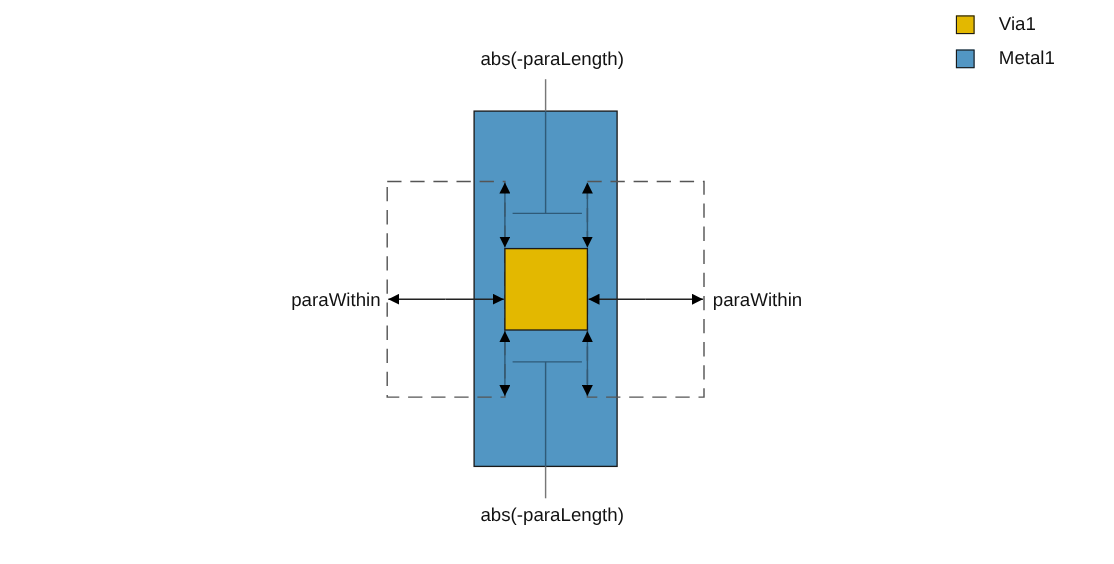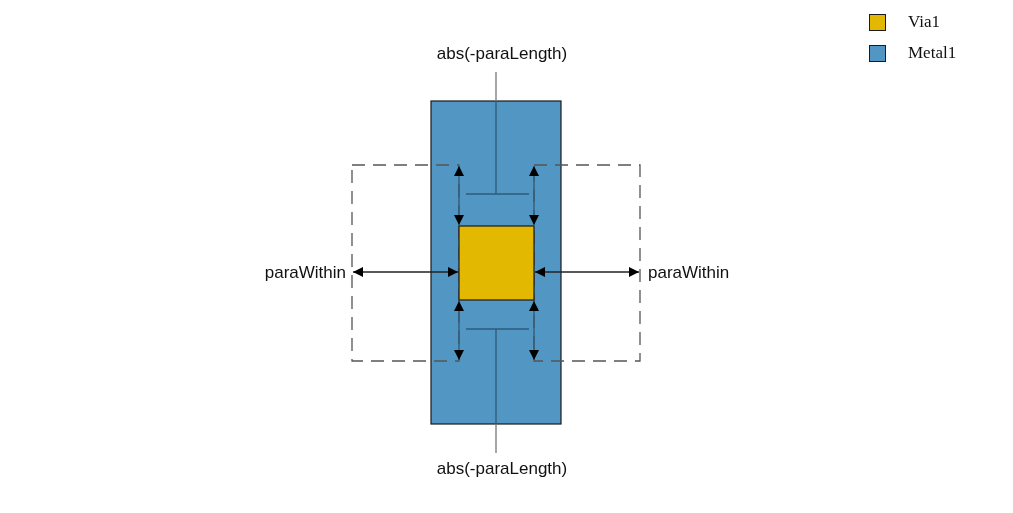--- a/index.html
+++ b/index.html
@@ -2,21 +2,21 @@
 <html><head>
   <meta charset="utf-8">
   <style>
     html, body { margin: 0; padding: 0; background: #ffffff; }
     body { width: 1013px; height: 513px; position: relative; overflow: hidden; font-family: "Liberation Sans", sans-serif; }
     #diagram { position: absolute; left: 0; top: 0; }
     .lbl { font-family: "Liberation Sans", sans-serif; font-size: 17px; fill: #111111; }
     .legend { position: absolute; left: 869px; top: 12px; }
     .legend-item { display: flex; align-items: center; height: 20px; margin-bottom: 11px; }
     .swatch { width: 17px; height: 17px; border: 1px solid #1a1a1a; box-sizing: border-box; }
-    .legend-text { margin-left: 22px; font-size: 17px; color: #111111; font-family: Liberation Serif, serif; }
+    .legend-text { margin-left: 22px; font-size: 17px; color: #111111; font-family: Liberation Sans, sans-serif; }
   </style>
 </head>
 <body>
 
 <svg id="diagram" width="1013" height="513" viewBox="0 0 1013 513">
   <defs>
     <marker id="arrowhead" markerWidth="10" markerHeight="10" refX="10" refY="5" orient="auto" markerUnits="userSpaceOnUse" viewBox="0 0 10 10">
       <path d="M0,0 L10,5 L0,10 z" fill="#000"></path>
     </marker>
   </defs>

